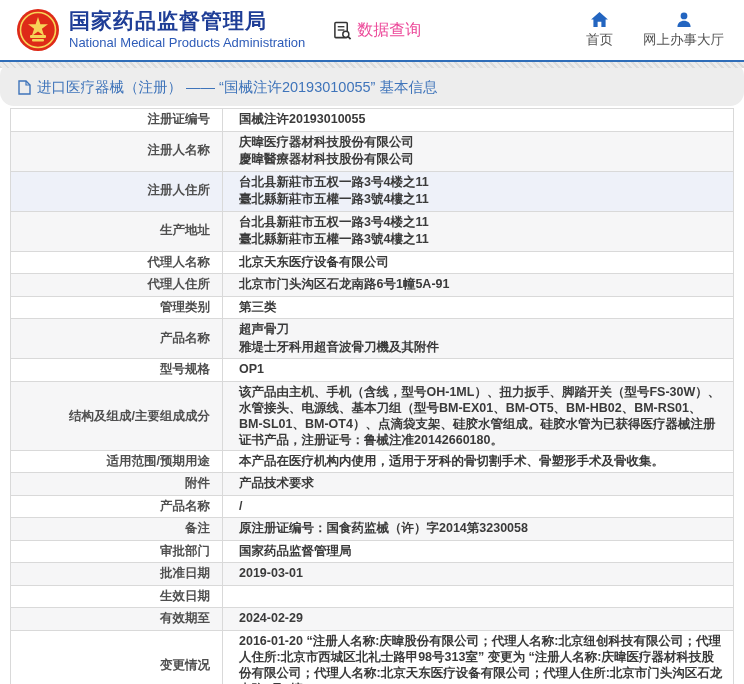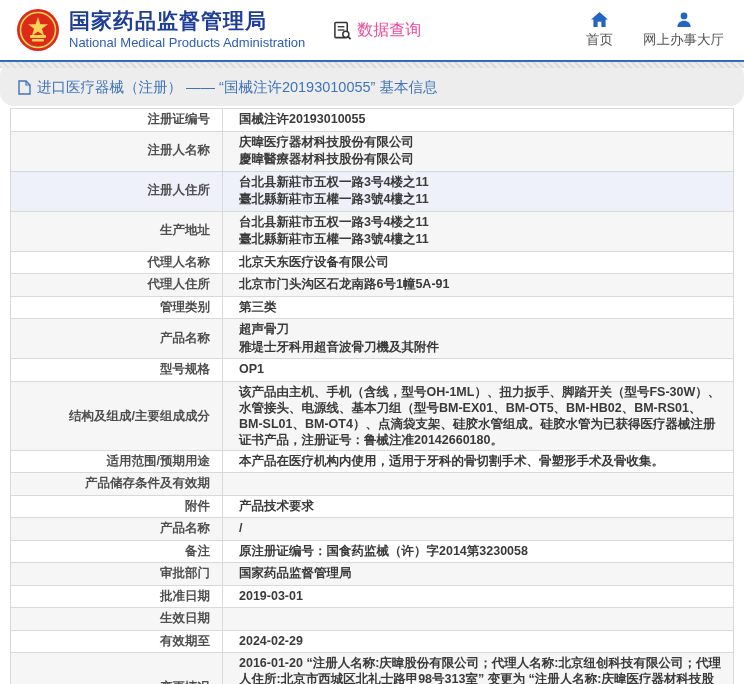--- a/index.html
+++ b/index.html
@@ -196,24 +196,20 @@
       </tr>
       <tr class="compact">
         <td class="lbl">结构及组成/主要组成成分</td>
         <td class="val">该产品由主机、手机（含线，型号OH-1ML）、扭力扳手、脚踏开关（型号FS-30W）、水管接头、电源线、基本刀组（型号BM-EX01、BM-OT5、BM-HB02、BM-RS01、BM-SL01、BM-OT4）、点滴袋支架、硅胶水管组成。硅胶水管为已获得医疗器械注册证书产品，注册证号：鲁械注准20142660180。</td>
       </tr>
       <tr>
         <td class="lbl">适用范围/预期用途</td>
         <td class="val">本产品在医疗机构内使用，适用于牙科的骨切割手术、骨塑形手术及骨收集。</td>
       </tr>
       <tr>
-        <td class="lbl">产品储存条件及有效期</td>
-        <td class="val"></td>
-      </tr>
-      <tr>
         <td class="lbl">附件</td>
         <td class="val">产品技术要求</td>
       </tr>
       <tr>
         <td class="lbl">产品名称</td>
         <td class="val">/</td>
       </tr>
       <tr>
         <td class="lbl">备注</td>
         <td class="val">原注册证编号：国食药监械（许）字2014第3230058</td>

